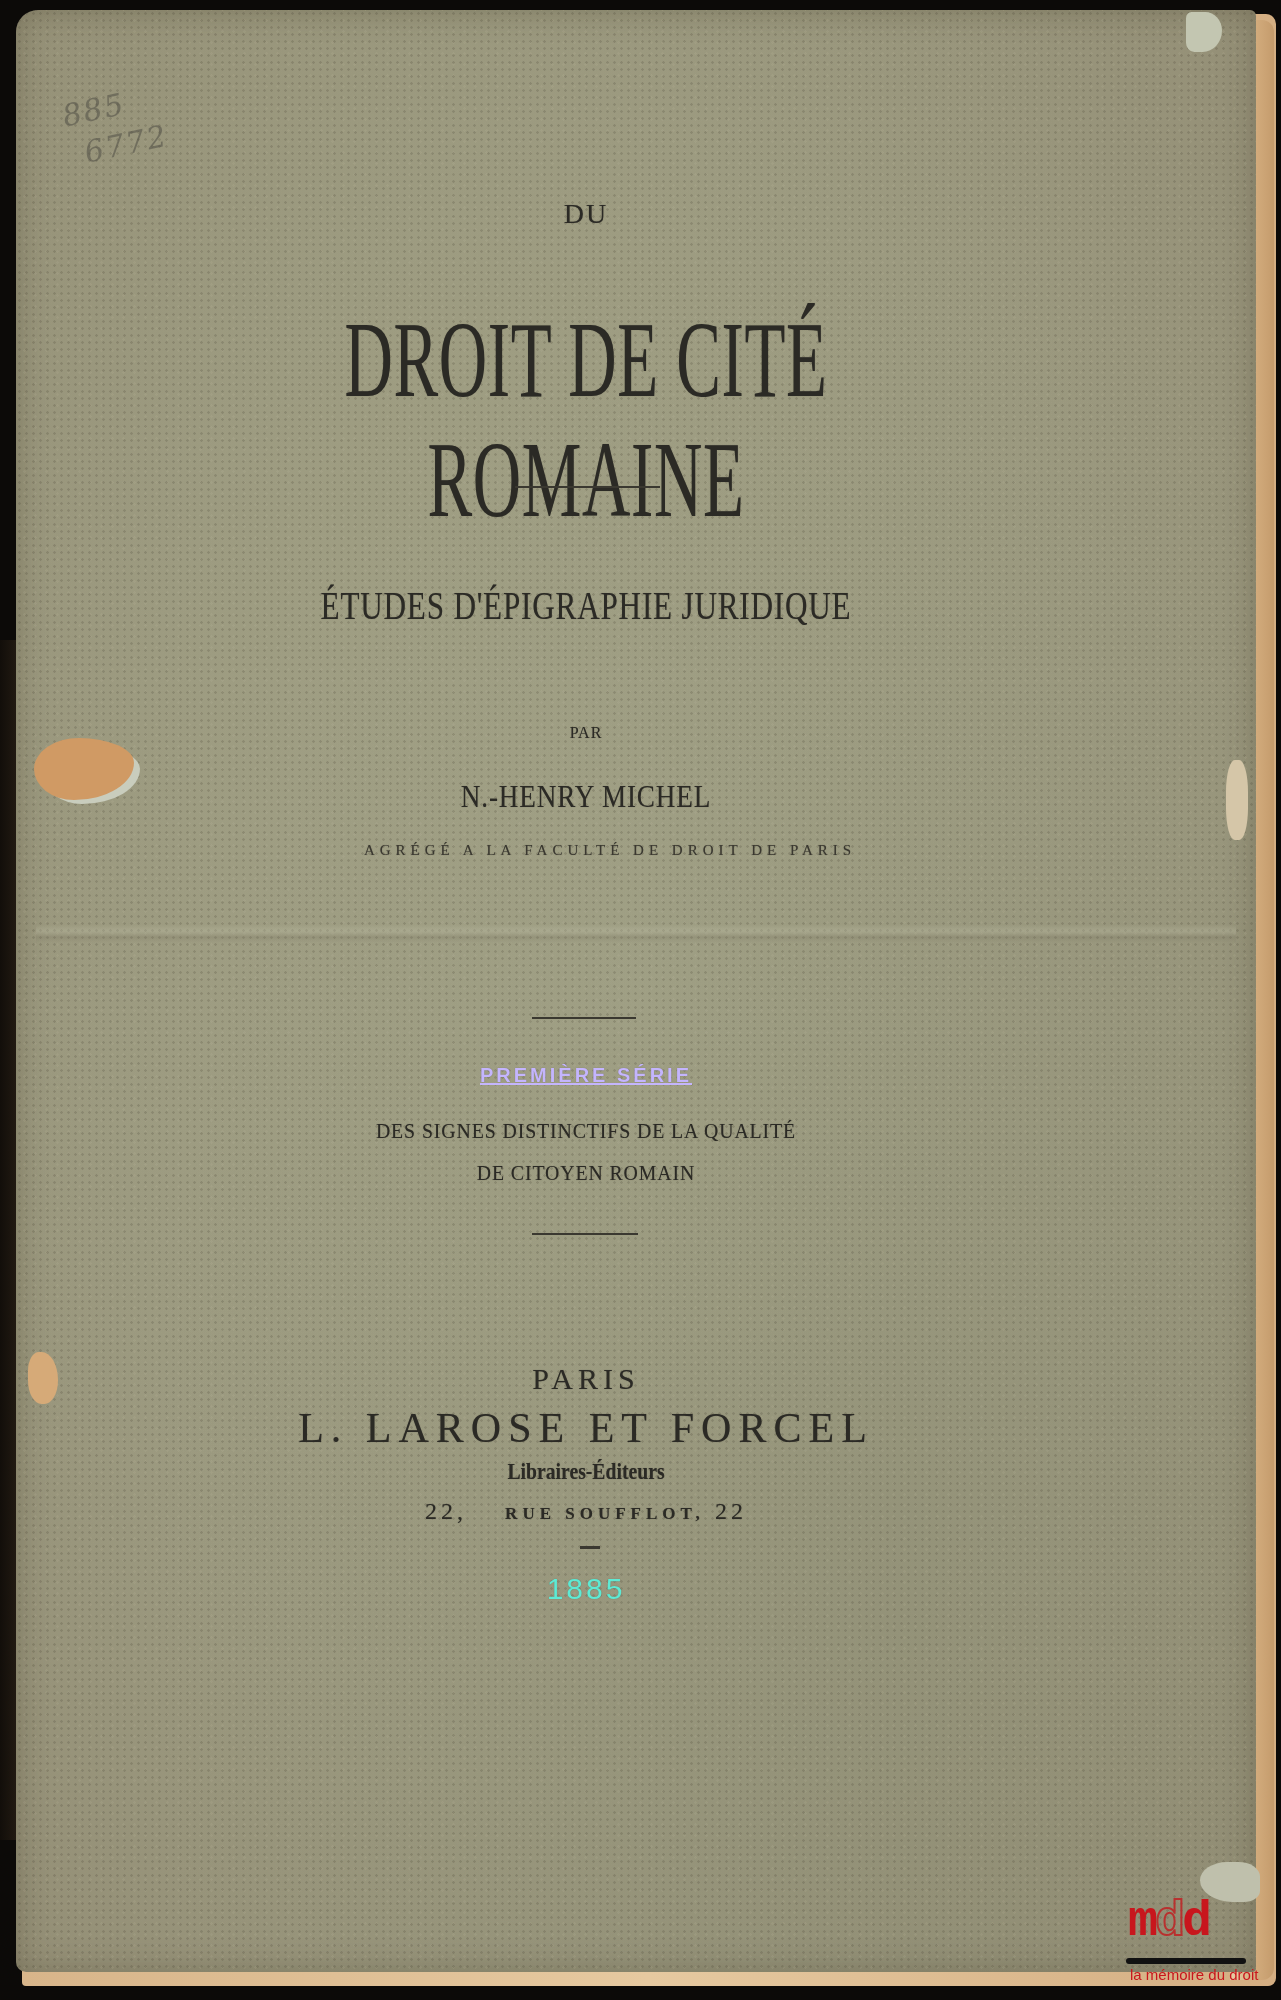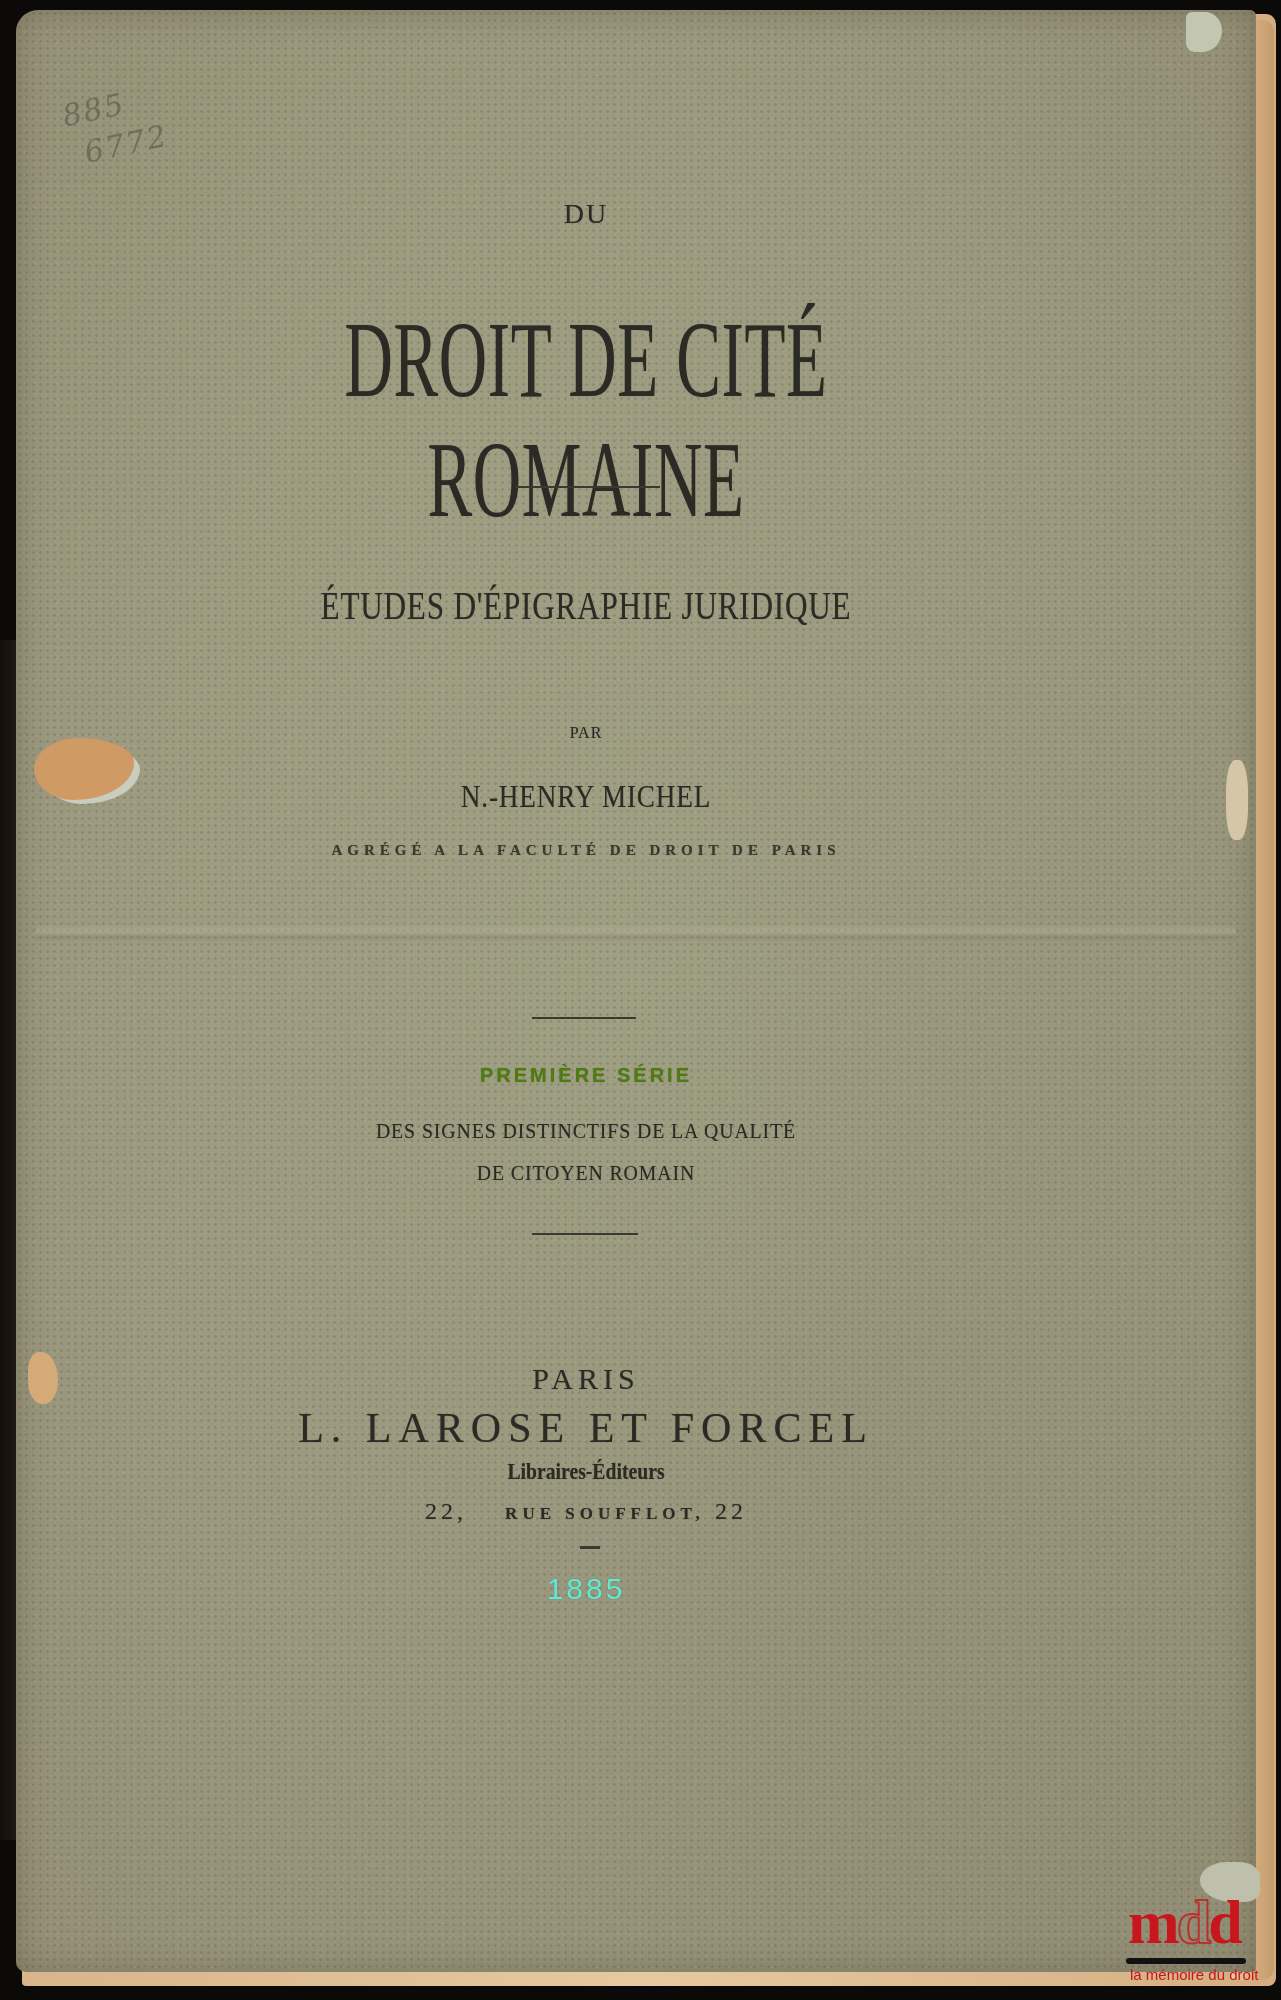--- a/index.html
+++ b/index.html
@@ -185,37 +185,39 @@
     .author {
       top: 778px;
       font-size: 32px;
       transform: scaleX(0.85);
       letter-spacing: 1px;
     }
     .cred1 {
       top: 842px;
       font-size: 15px;
       letter-spacing: 5px;
-      font-weight: bold;
+      font-weight: normal;
       color: #3a3830;
+      margin-left: 24px;
     }
     .cred2 {
       top: 870px;
       font-size: 15px;
       letter-spacing: 5px;
       font-weight: bold;
       color: #3a3830;
     }
     .series {
       top: 1064px;
       font-family: "Liberation Sans", "DejaVu Sans", sans-serif;
       font-size: 20px;
       letter-spacing: 3px;
       font-weight: bold;
-      color: #4d7c0f;
+      color: #c4b5fd;
+      text-decoration: underline;
     }
     .series-line1 {
       top: 1118px;
       font-size: 22px;
       letter-spacing: 1px;
       transform: scaleX(0.9);
     }
     .series-line2 {
       top: 1160px;
       font-size: 22px;
@@ -270,22 +272,22 @@
       position: absolute;
       left: 1120px;
       top: 1890px;
       width: 160px;
       height: 110px;
     }
     .logo-letters {
       position: absolute;
       left: 8px;
       top: 0;
-      font-family: Liberation Serif, serif;
-      font-size: 62px;
+      font-family: Liberation Mono, monospace;
+      font-size: 50px;
       line-height: 64px;
       font-weight: bold;
       color: #c8161d;
       letter-spacing: -3px;
     }
     .logo-letters .ghost {
       color: transparent;
       -webkit-text-stroke: 2px #b8312f;
     }
     .logo-bar {

